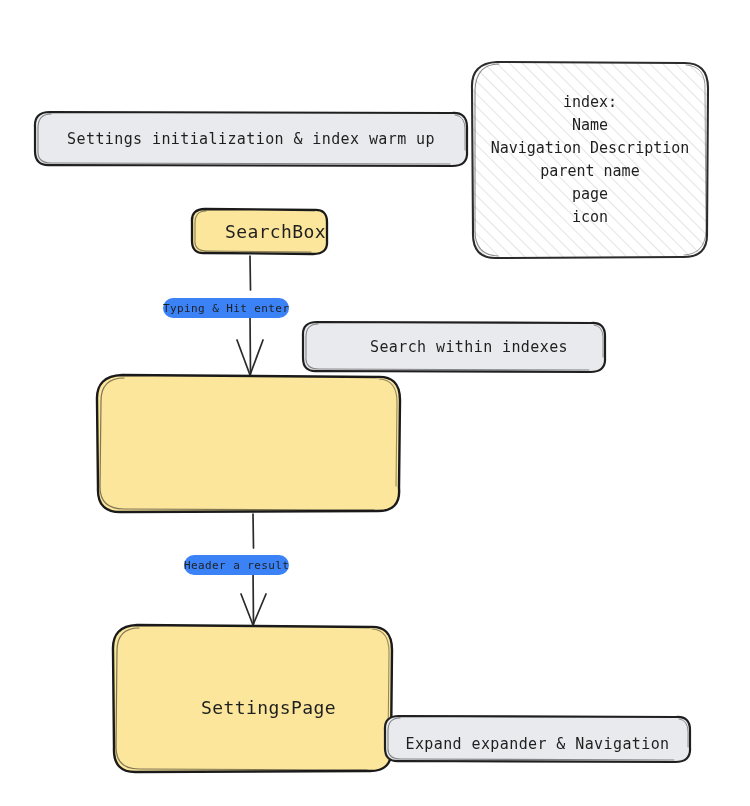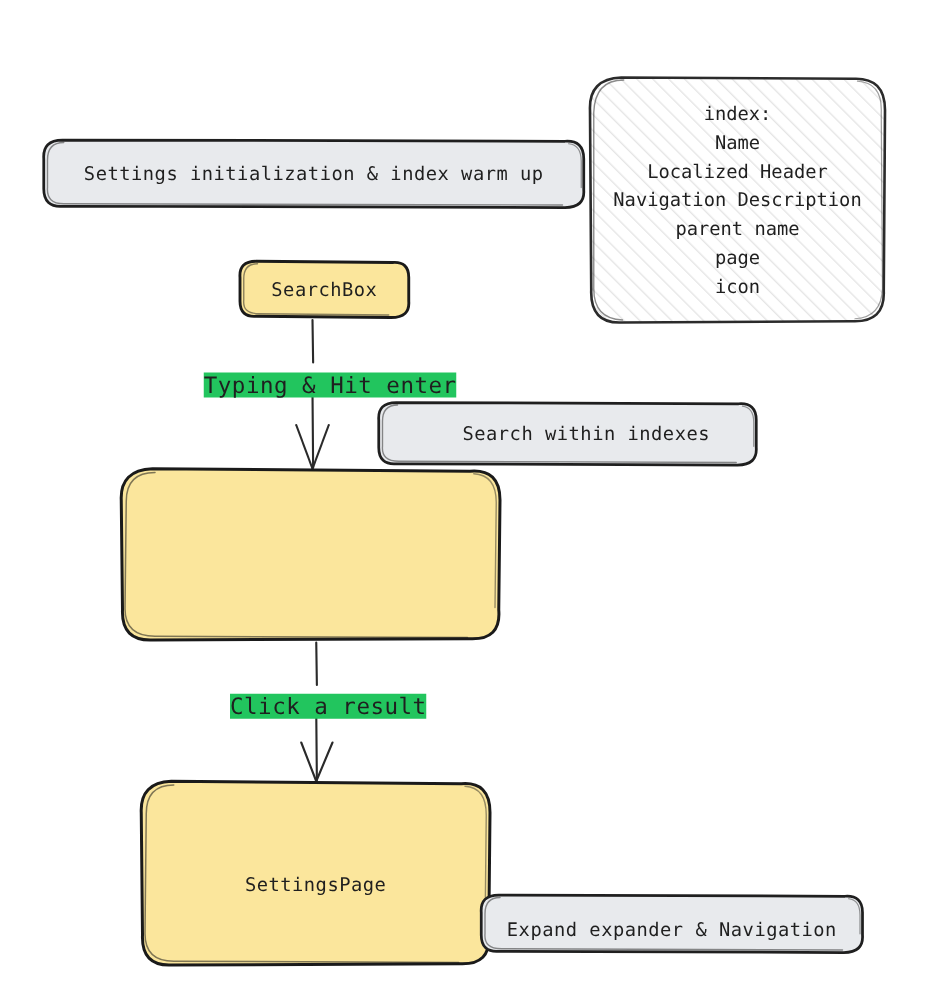--- a/index.html
+++ b/index.html
@@ -28,33 +28,35 @@
   .lbl {
     position: absolute;
     display: flex;
     align-items: center;
     justify-content: center;
     text-align: left;
     color: #1f1f1f;
     font-family: "DejaVu Sans Mono", monospace;
     white-space: pre;
     pointer-events: auto;
+    border-radius: 12px;
   }
   .node-label {
-    font-size: 15px;
+    font-size: 18px;
     letter-spacing: 0.4px;
+    margin-left: 16px;
   }
   .note-label {
     font-size: 15px;
     letter-spacing: 0.4px;
   }
   .edge-label {
-    font-size: 18px;
+    font-size: 11px;
     letter-spacing: 0.4px;
-    background: #22c55e;
+    background: #3b82f6;
   }
   .index-lines {
     position: absolute;
     display: flex;
     flex-direction: column;
     align-items: center;
     justify-content: center;
     text-align: center;
     font-size: 15px;
     line-height: 23px;
@@ -131,33 +133,32 @@
       <path d="M 400 718 Q 388 718 388 731 L 388 747 Q 387 759 401 759 L 674 760" fill="none" stroke="#1f1f1f" stroke-width="1.1" stroke-linecap="round" opacity="0.5"></path>
       <path d="M 679 719 Q 688 720 688 732 L 688 747" fill="none" stroke="#1f1f1f" stroke-width="1" stroke-linecap="round" opacity="0.45"></path>
     </g>
   </svg>
 
   <div class="lbl note-label" style="left:35px; top:112px; width:432px; height:54px;">Settings initialization &amp; index warm up</div>
 
   <div class="index-lines" style="left:472px; top:62px; width:236px; height:196px;">
     <div>index:</div>
     <div>Name</div>
-    <div>Localized Header</div>
     <div>Navigation Description</div>
     <div>parent name</div>
     <div>page</div>
     <div>icon</div>
   </div>
 
   <div class="lbl node-label" style="left:192px; top:209px; width:135px; height:45px;">SearchBox</div>
 
   <div class="lbl edge-label" style="left:163px; top:298px; height:20px;">Typing &amp; Hit enter</div>
 
   <div class="lbl note-label" style="left:318px; top:322px; width:302px; height:50px;">Search within indexes</div>
 
 
-  <div class="lbl edge-label" style="left:184px; top:555px; height:20px;">Click a result</div>
+  <div class="lbl edge-label" style="left:184px; top:555px; height:20px;">Header a result</div>
 
   <div class="lbl node-label" style="left:113px; top:634px; width:279px; height:147px;">SettingsPage</div>
 
   <div class="lbl note-label" style="left:385px; top:716px; width:305px; height:56px;">Expand expander &amp; Navigation</div>
 
 </div>
 
 </body></html>

